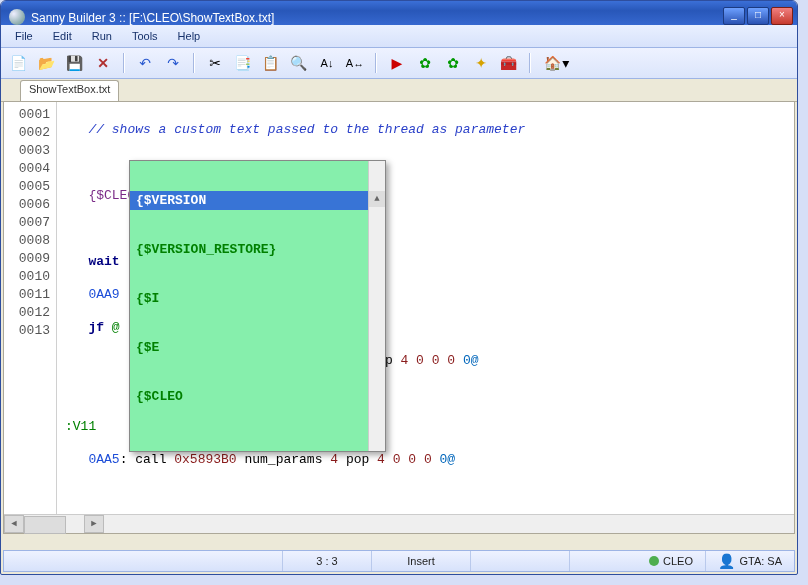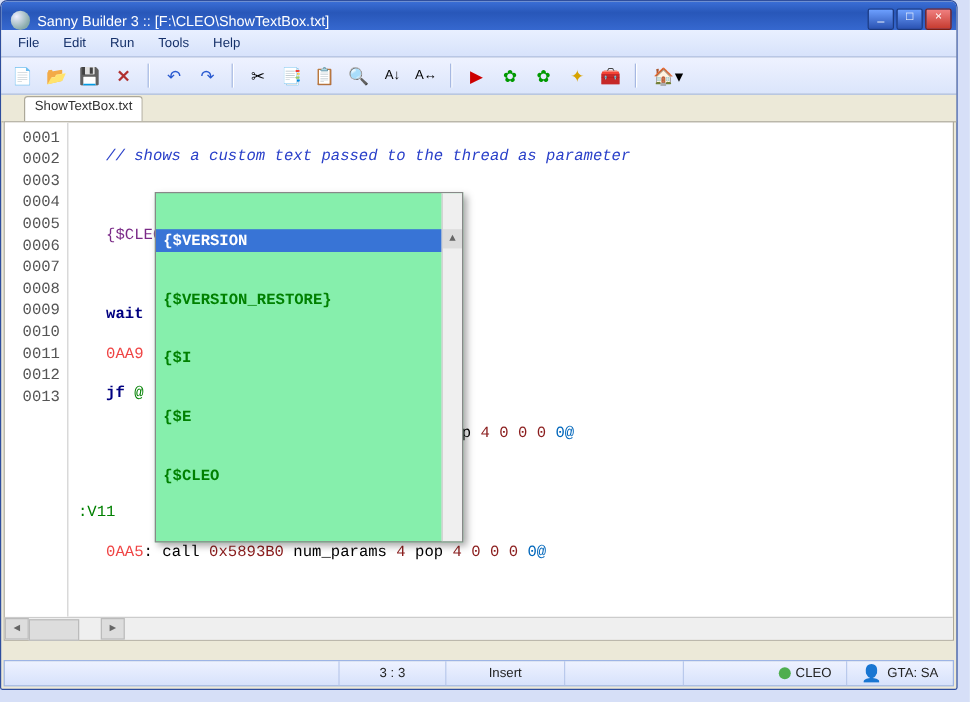--- a/index.html
+++ b/index.html
@@ -140,21 +140,21 @@
     position:relative;
     white-space:pre;
     color:#000;
     overflow:hidden;
   }
   .code .line{ height:18px; line-height:18px; display:block;}
   .comment{ color:#2a40c9; font-style:italic; }
   .dir    { color:#7a2a87; }
   .kw     { color:#000080; font-weight:bold; }
   .num    { color:#8a1c1c; }
-  .opcode { color:#ef4444; }
+  .opcode { color:#1d4ed8; }
   .label  { color:#008000; }
   .var    { color:#0066bb; }
   
   .ac{
     position:absolute;
     left:72px; top:58px;
     width:255px;
     background:#86efac;
     border:1px solid #888;
     box-shadow:3px 3px 6px rgba(0,0,0,0.35);

